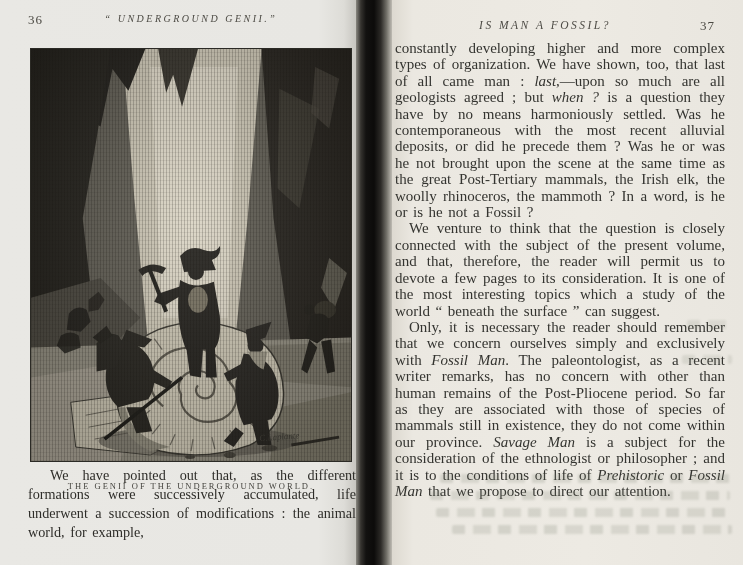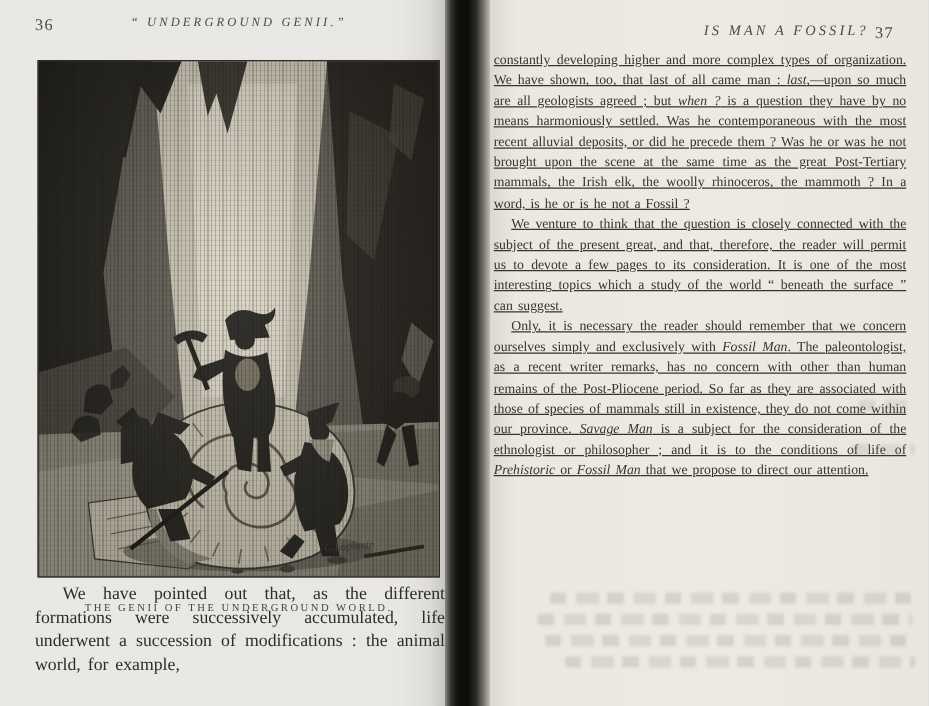--- a/index.html
+++ b/index.html
@@ -57,31 +57,31 @@
       #2c2a27 62%, #6f6d66 76%, #b5b2aa 88%, #e2dfd7 100%);
   }
 
   
   .right-page {
     position: absolute; left: 392px; top: 0; width: 351px; height: 565px;
     background: linear-gradient(to right, #ddd9d0 0%, #ebe8e1 6%, #edeae3 55%, #e9e6df 100%);
   }
   .right-header {
     position: absolute; left: 3px; top: 19px; width: 300px;
-    text-align: right; font-style: italic; font-size: 11.5px;
+    text-align: center; font-style: italic; font-size: 11.5px;
     letter-spacing: 2.5px; color: #4d4b45; white-space: nowrap;
   }
   .right-pagenum {
     position: absolute; left: 308px; top: 18px;
     font-size: 13px; color: #4a4842; letter-spacing: 1px;
   }
   .right-text {
     position: absolute; left: 3px; top: 40px; width: 330px;
-    font-size: 11px; line-height: 16.4px; color: #343430;
-    text-align: justify; word-spacing: 0.12em; text-decoration: underline;
+    font-size: 15px; line-height: 16.4px; color: #343430;
+    text-align: justify; word-spacing: 0.12em;
   }
   .rp-para { margin: 0; }
   .rp-para.indent { text-indent: 14px; }
 
   
   .ghost {
     position: absolute; height: 9px; border-radius: 2px;
     background: repeating-linear-gradient(90deg,
       rgba(115,120,104,0.50) 0 13px, rgba(115,120,104,0) 13px 21px,
       rgba(115,120,104,0.42) 21px 39px, rgba(115,120,104,0) 39px 46px);
@@ -217,21 +217,21 @@
   <div class="gutter"></div>
 
   <div class="right-page">
 
     <div class="right-header">IS MAN A FOSSIL?</div>
 
     <div class="right-pagenum">37</div>
 
     <div class="right-text">
         <p class="rp-para"><span>constantly developing higher and more complex types of organization.  We have shown, too, that last of all came man : </span><i>last</i><span>,—upon so much are all geologists agreed ; but </span><i>when ?</i><span> is a question they have by no means harmoniously settled.  Was he contemporaneous with the most recent alluvial deposits, or did he precede them ?  Was he or was he not brought upon the scene at the same time as the great Post-Tertiary mammals, the Irish elk, the woolly rhinoceros, the mammoth ?  In a word, is he or is he not a Fossil ?</span></p>
-        <p class="rp-para indent"><span>We venture to think that the question is closely connected with the subject of the present great, and that, therefore, the reader will permit us to devote a few pages to its consideration.  It is one of the most interesting topics which a study of the world “ beneath the surface ” can suggest.</span></p>
+        <p class="rp-para indent"><span>We venture to think that the question is closely connected with the subject of the present volume, and that, therefore, the reader will permit us to devote a few pages to its consideration.  It is one of the most interesting topics which a study of the world “ beneath the surface ” can suggest.</span></p>
         <p class="rp-para indent"><span>Only, it is necessary the reader should remember that we concern ourselves simply and exclusively with </span><i>Fossil Man</i><span>.  The paleontologist, as a recent writer remarks, has no concern with other than human remains of the Post-Pliocene period.  So far as they are associated with those of species of mammals still in existence, they do not come within our province.  </span><i>Savage Man</i><span> is a subject for the consideration of the ethnologist or philosopher ; and it is to the conditions of life of </span><i>Prehistoric</i><span> or </span><i>Fossil Man</i><span> that we propose to direct our attention.</span></p>
       </div>
 
     <div class="ghost g1"></div>
     <div class="ghost g2"></div>
     <div class="ghost g3"></div>
     <div class="ghost g4"></div>
     <div class="ghost g5"></div>
     <div class="ghost g6"></div>
   </div>

